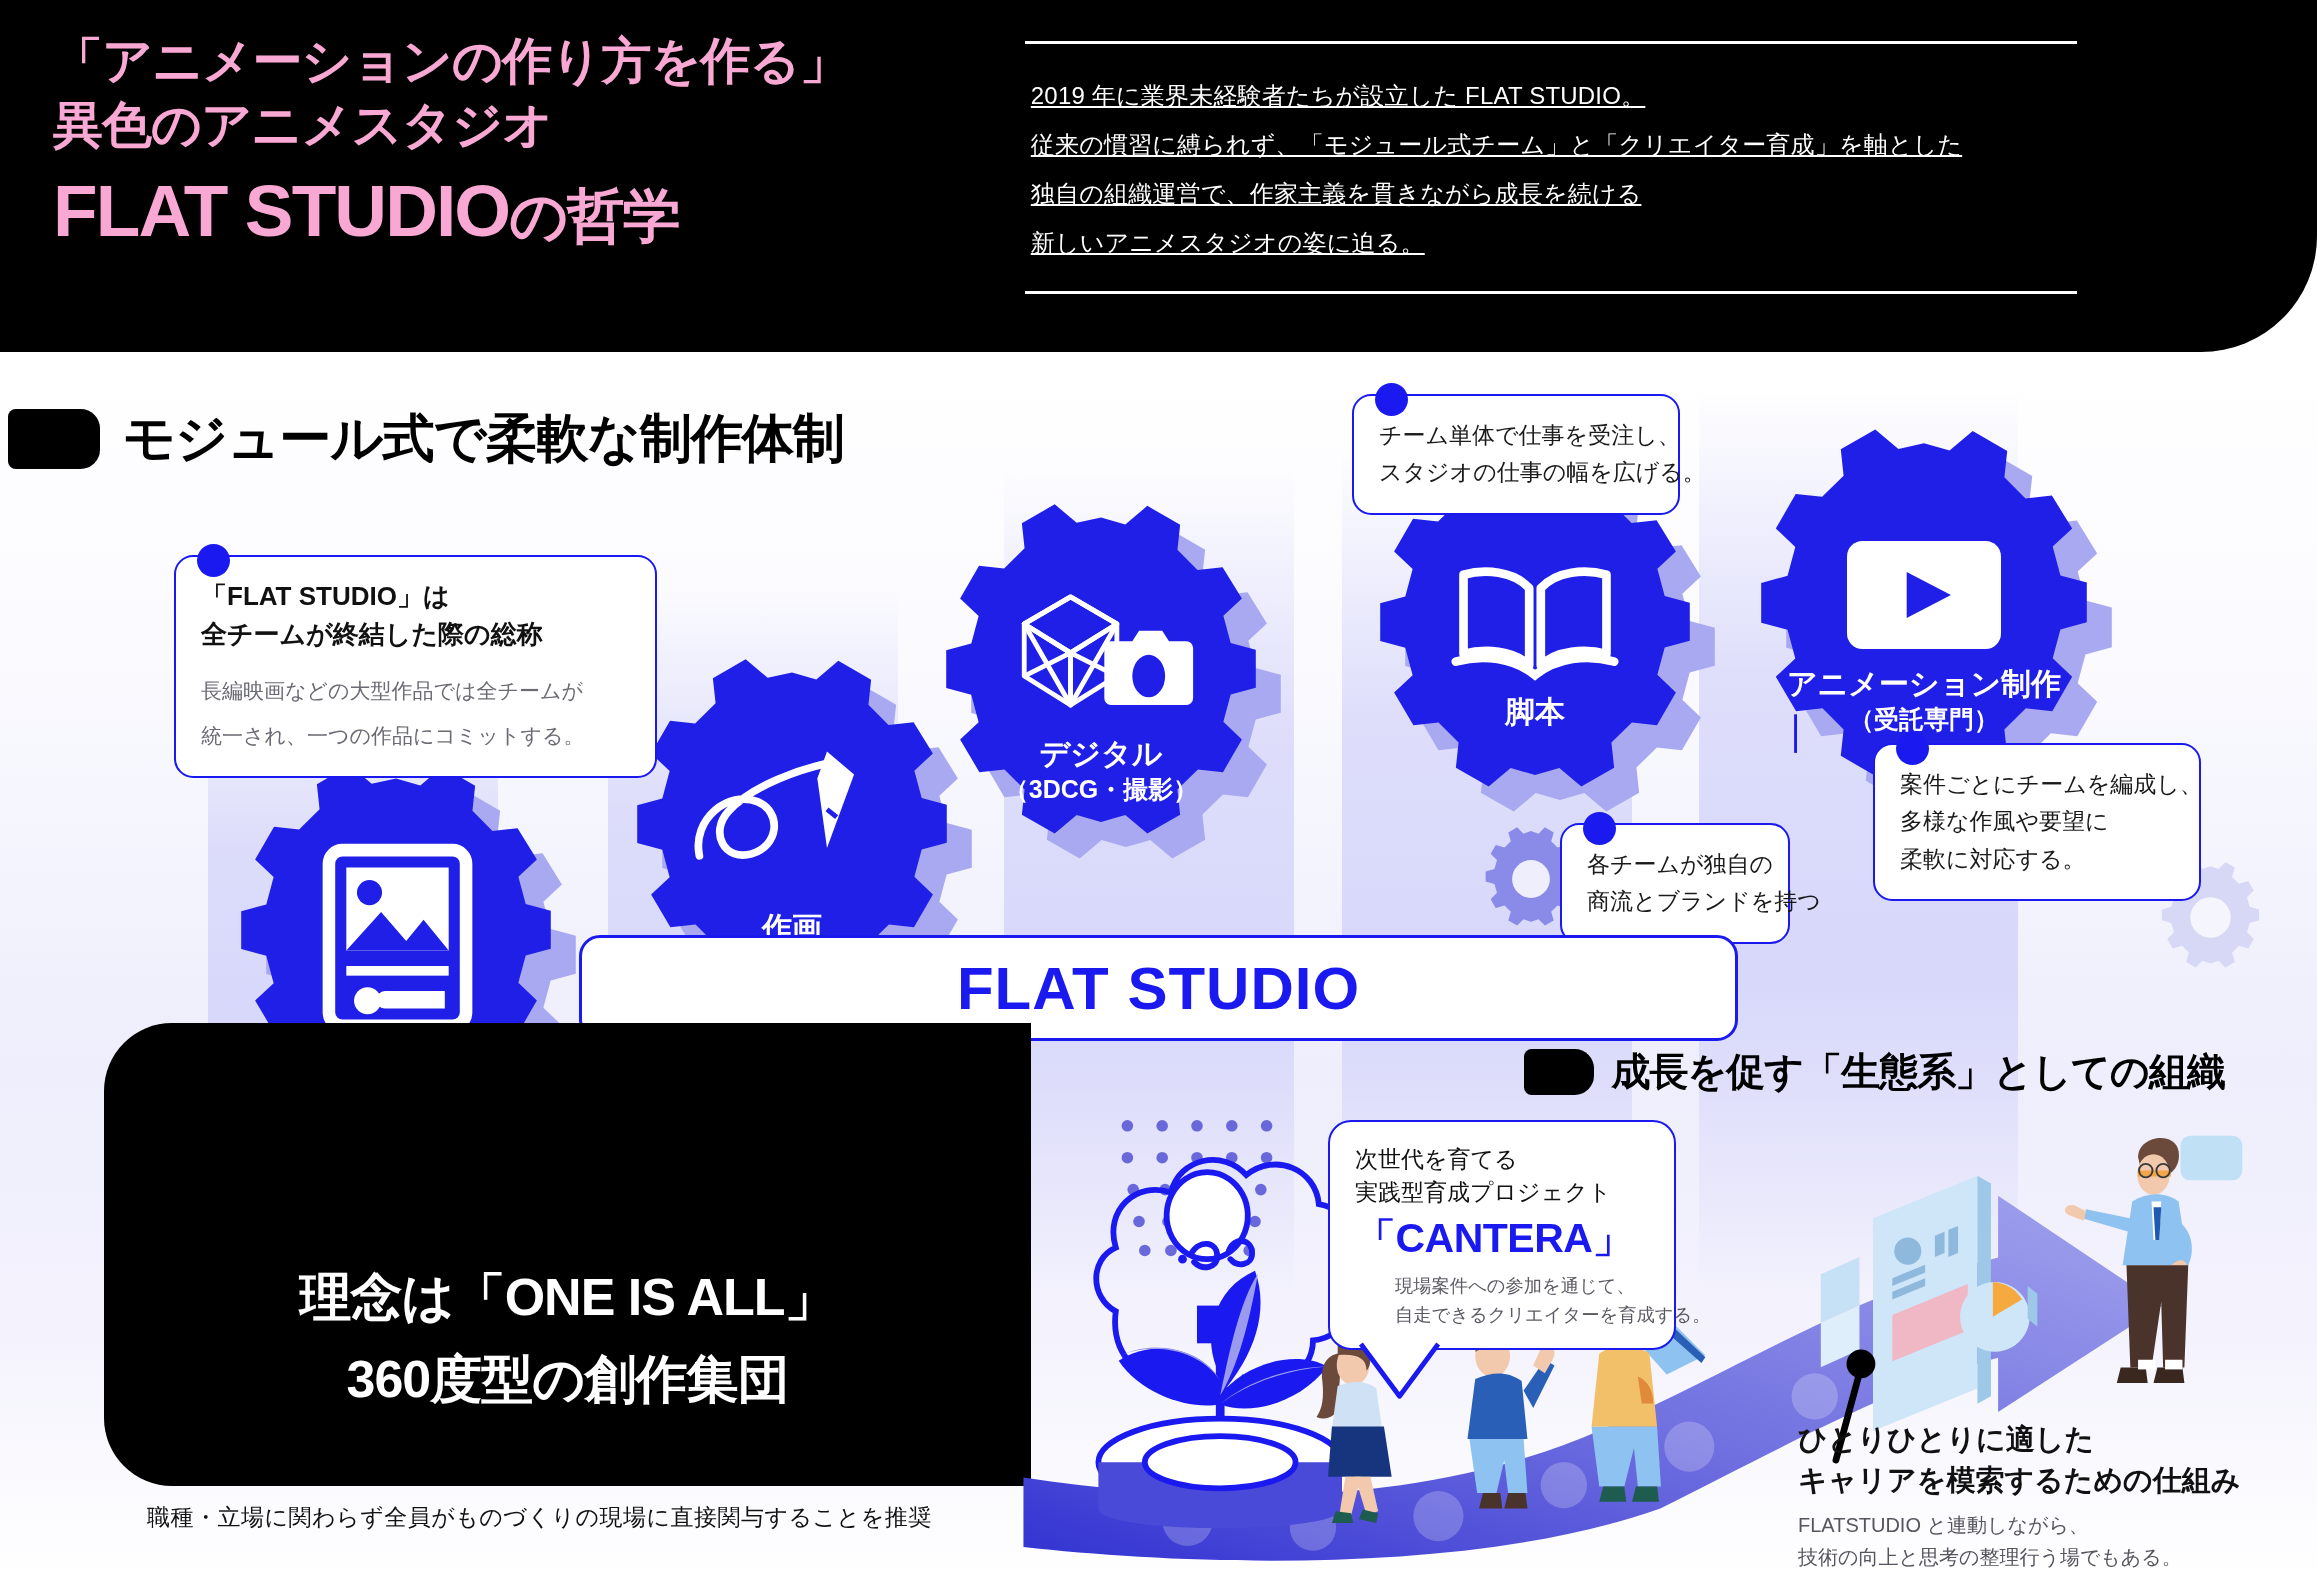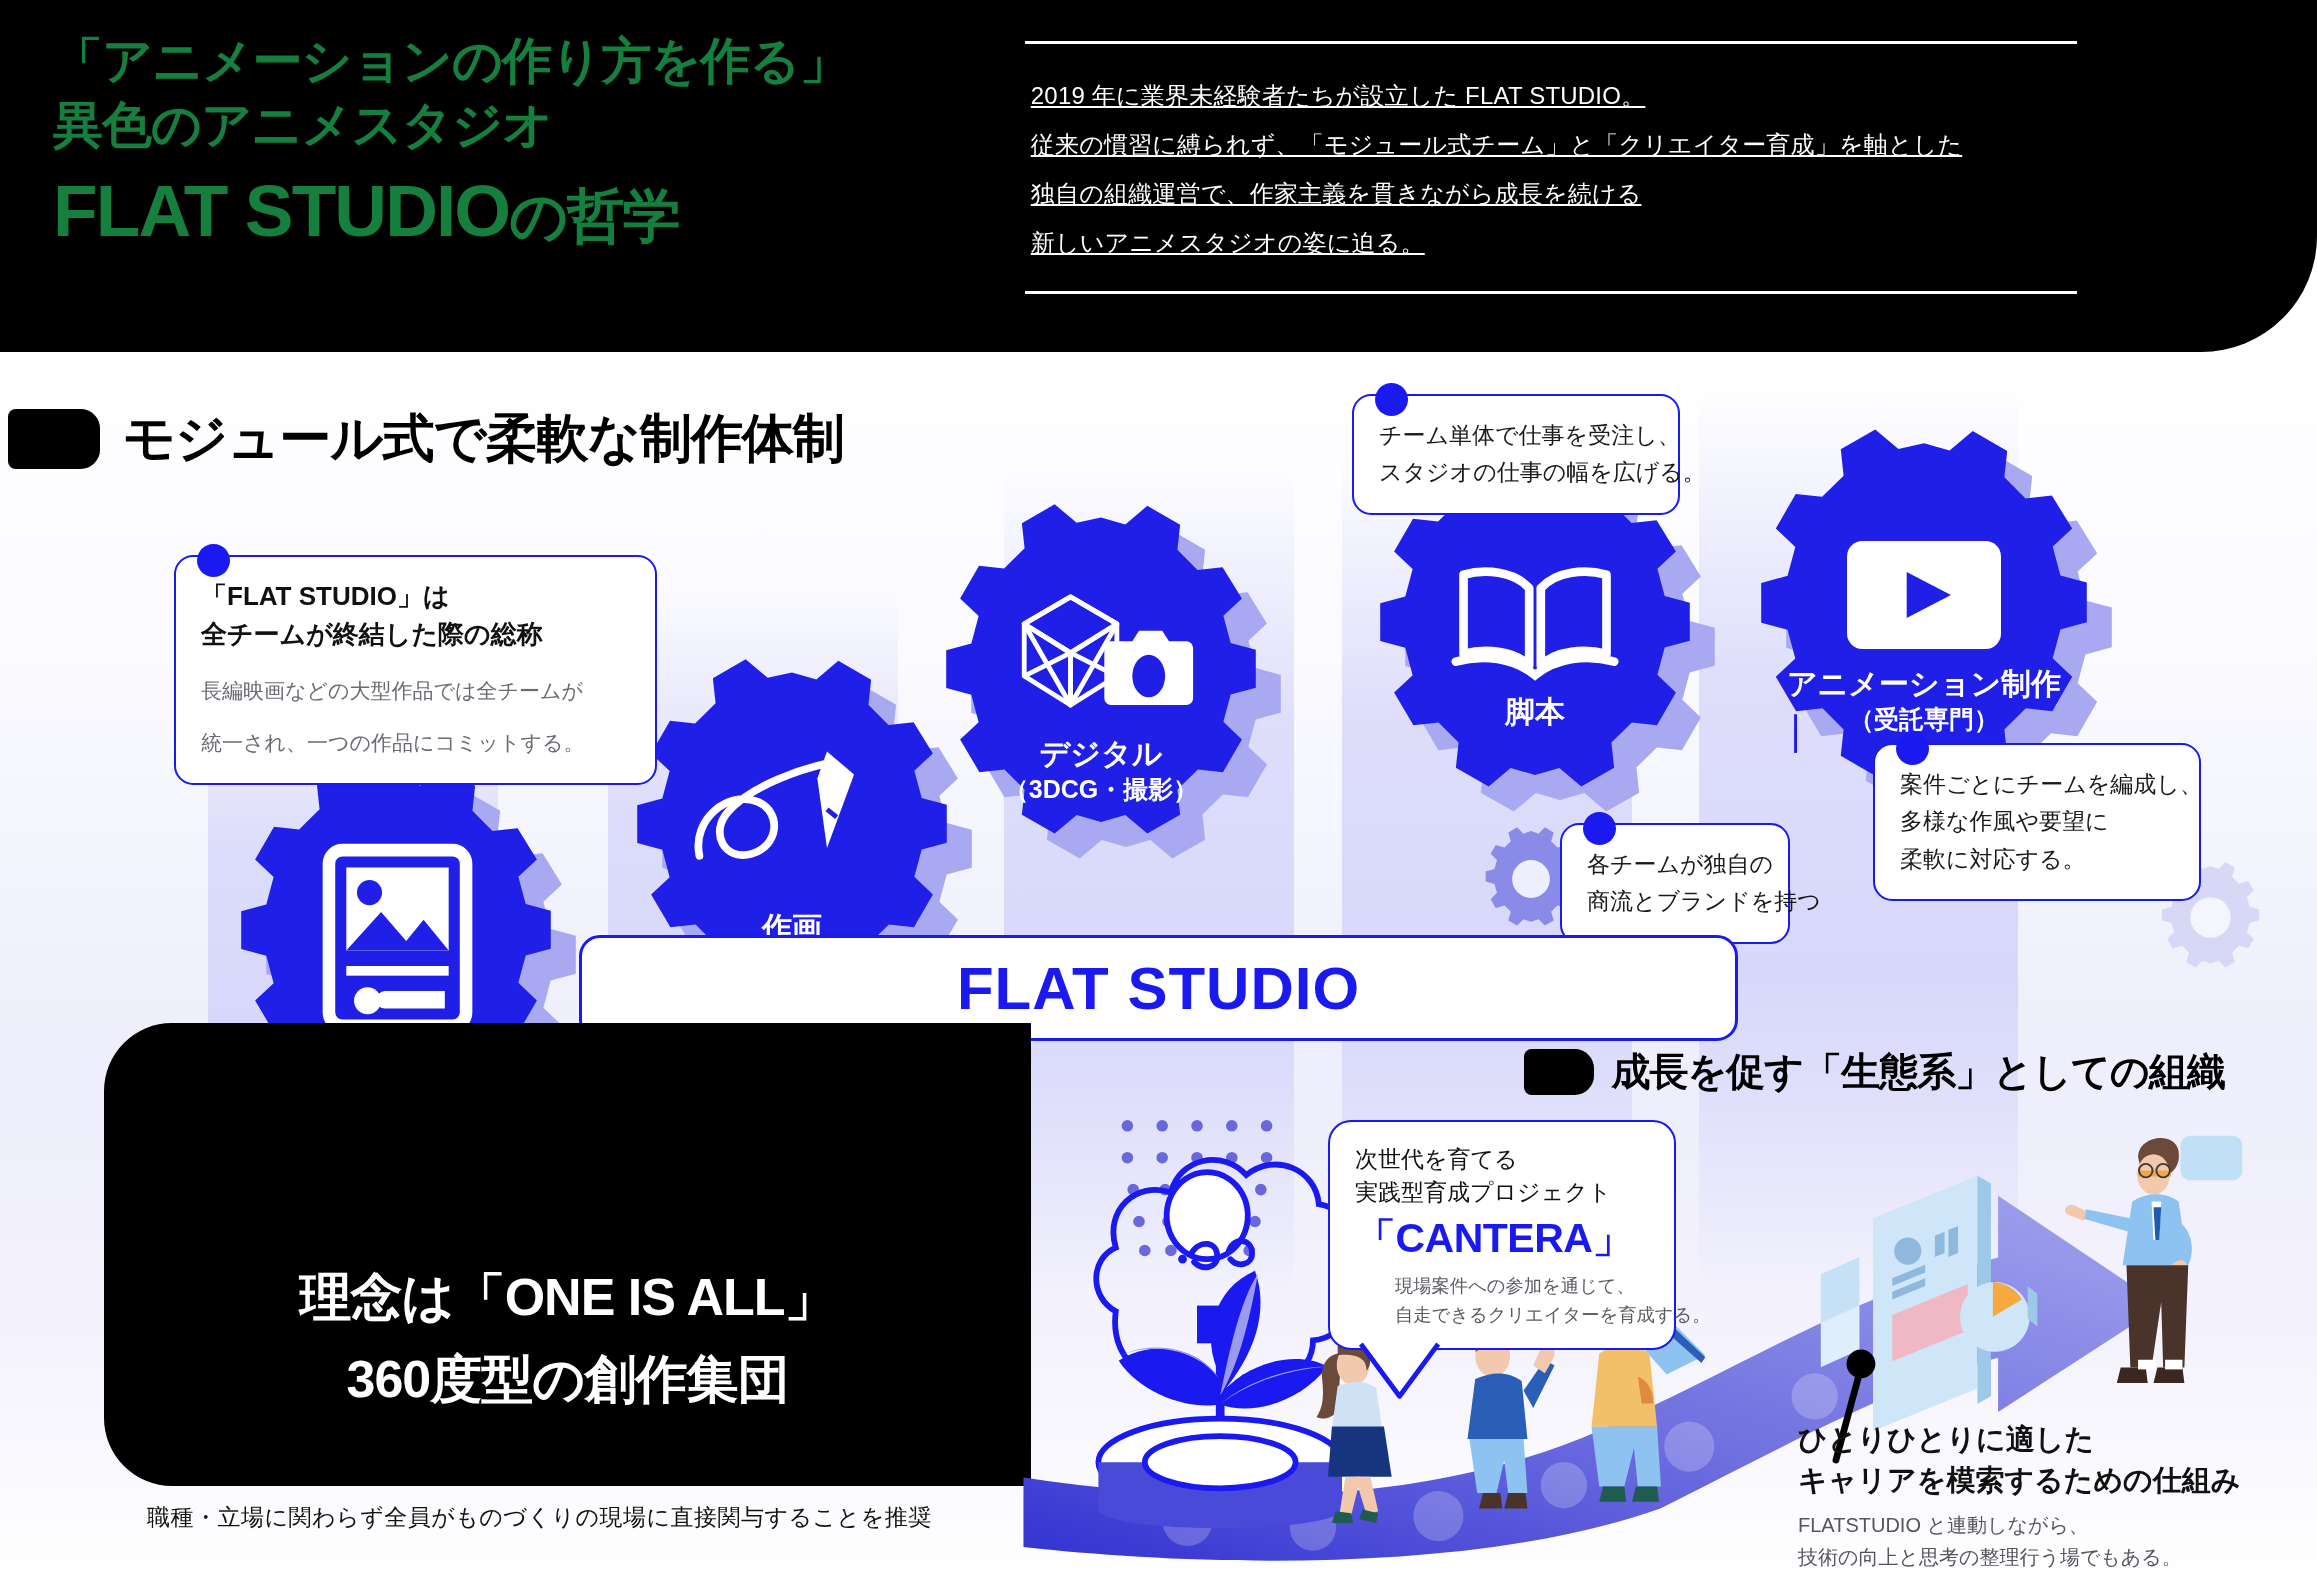--- a/index.html
+++ b/index.html
@@ -10,21 +10,21 @@
     position:relative;
     overflow:hidden;
   }
   #stage { position:absolute; inset:0; width:2317px; height:1583px; }
 
   
   .header {
     position:absolute; left:0; top:0; width:2317px; height:352px;
     background:#000; border-bottom-right-radius:116px;
   }
-  .hdr-left { position:absolute; left:53px; top:29px; width:927px; color:#15803d; }
+  .hdr-left { position:absolute; left:53px; top:29px; width:927px; color:#f9a8d4; }
   .hdr-l1 { font-size:50px; font-weight:bold; letter-spacing:-1px; line-height:1.28; }
   .hdr-l2 { font-size:50px; font-weight:bold; letter-spacing:-1px; line-height:1.28; }
   .hdr-l3 { font-size:73px; font-weight:bold; letter-spacing:-1.9px; line-height:1.25; margin-top:7.7px; white-space:nowrap;}
   .hdr-l3 .suffix { font-size:58px; }
 
   .hdr-right { position:absolute; left:1025px; top:41px; width:1062px; }
   .hdr-rule { height:2.9px; background:#fff; width:1052px; }
   .hdr-body { padding:27px 0 23px 5.8px; }
   .hdr-body p { color:#fff; font-size:24px; line-height:2.05; letter-spacing:0.2px; white-space:nowrap;text-decoration:underline;}
 
@@ -252,21 +252,21 @@
     <path d="M365 795 L365 740" stroke="#1a1af0" stroke-width="3" fill="none"></path>
     <path d="M1480 523 L1480 470" stroke="#1a1af0" stroke-width="3" fill="none"></path>
     <path d="M1700 906 L1700 960" stroke="#1a1af0" stroke-width="3" fill="none"></path>
     <path d="M1860 780 L1860 740" stroke="#1a1af0" stroke-width="3" fill="none"></path>
   </svg>
 
   <div class="callout" style="left:174px; top:555px; width:483px;">
     <div class="co-h">「FLAT STUDIO」は</div>
     <div class="co-h">全チームが終結した際の総称</div>
     <div class="co-b">長編映画などの大型作品では全チームが</div>
-    <div class="co-b" style="margin-top:16px">統一され、一つの作品にコミットする。</div>
+    <div class="co-b" style="margin-top:9px">統一され、一つの作品にコミットする。</div>
   </div>
 
   <div class="callout" style="left:1352px; top:394px; width:328px;">
     <div class="co-p">チーム単体で仕事を受注し、</div>
     <div class="co-p">スタジオの仕事の幅を広げる。</div>
   </div>
 
   <div class="callout" style="left:1560px; top:823px; width:230px;">
     <div class="co-p">各チームが独自の</div>
     <div class="co-p">商流とブランドを持つ</div>

